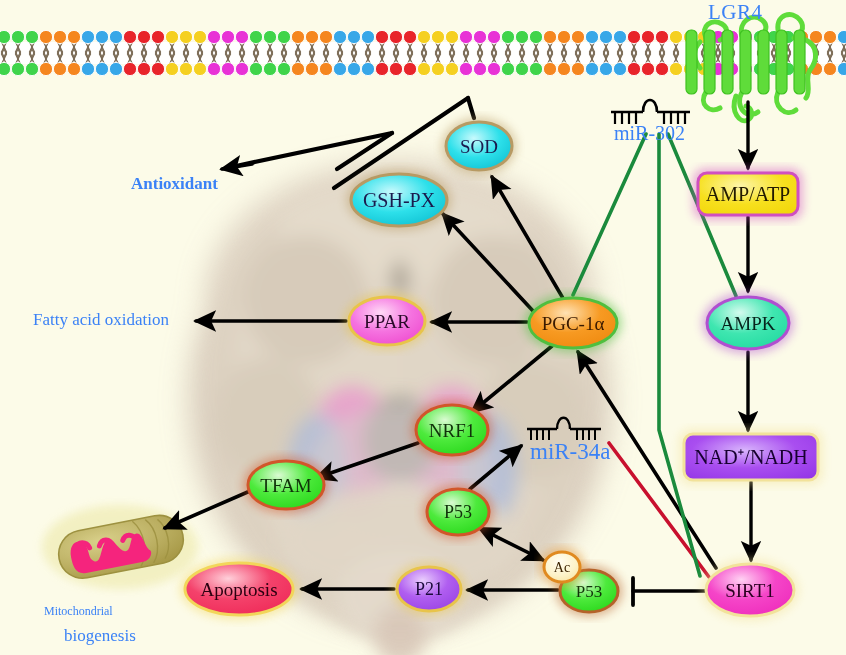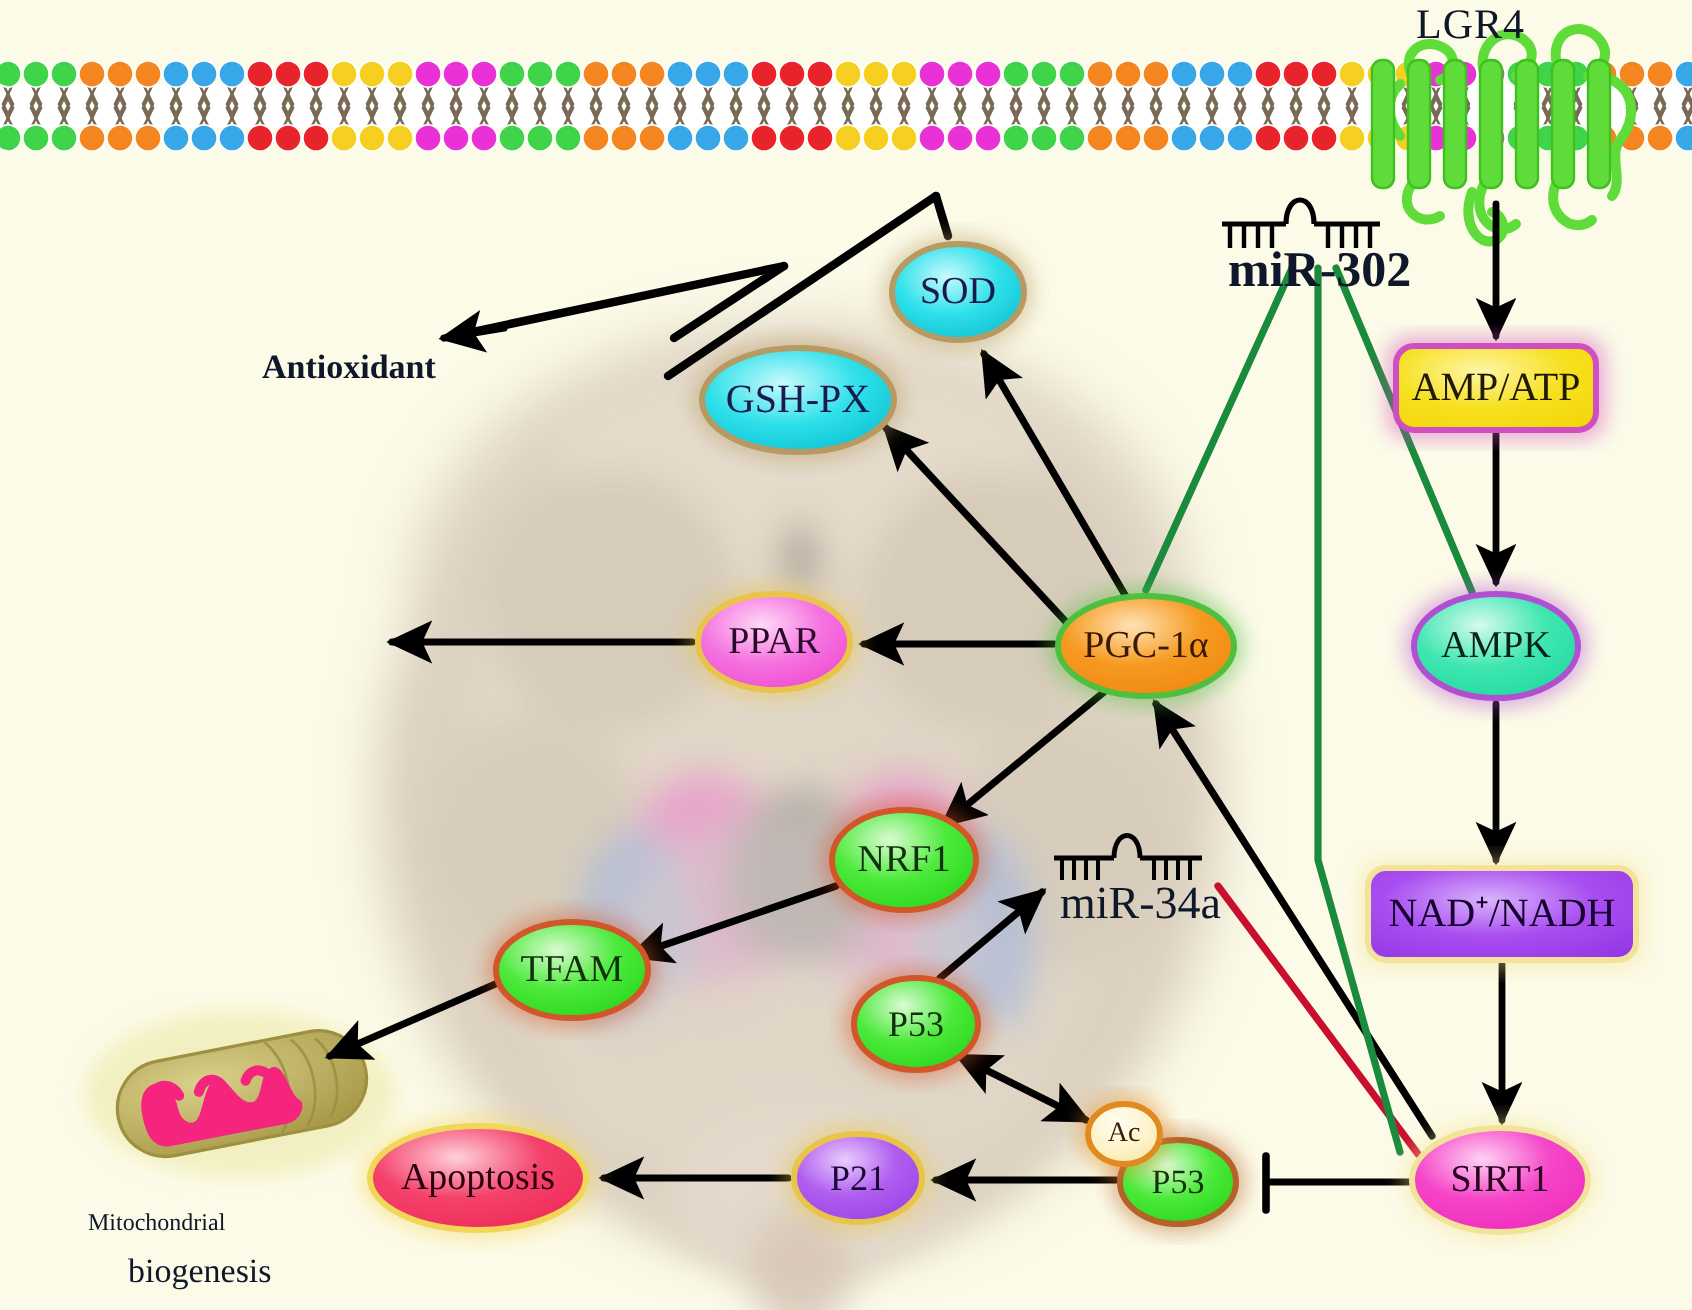--- a/index.html
+++ b/index.html
@@ -3,21 +3,21 @@
 <meta charset="utf-8">
 <style>
   html,body{margin:0;padding:0;}
   body{
     width:846px;height:655px;overflow:hidden;
     background:#fcfbe8;
     font-family:"Liberation Serif", serif;
   }
   #stage{position:relative;width:846px;height:655px;overflow:hidden;background:#fcfbe8;}
   #stage svg{position:absolute;left:0;top:0;}
-  .lbl{position:absolute;color:#0f172a;font-family:"Liberation Serif",serif;white-space:nowrap;}
+  .lbl{position:absolute;color:#3b82f6;font-family:"Liberation Serif",serif;white-space:nowrap;}
 </style>
 </head>
 <body>
 
 <div id="stage">
 
 <svg width="846" height="655" viewBox="0 0 846 655">
   <defs>
     <marker id="arrow" markerWidth="7" markerHeight="7" refX="5.6" refY="3" orient="auto">
       <path d="M0,0 L6.4,3 L0,6 L1.4,3 Z" fill="#000"></path>
@@ -558,24 +558,25 @@
         <g>
           <ellipse cx="750" cy="590" rx="49" ry="31" fill="#f2e29a" opacity="0.45" filter="url(#soft)"></ellipse>
           <ellipse cx="750" cy="590" rx="44" ry="26" fill="url(#gSirt)" stroke="#f2e29a" stroke-width="3"></ellipse>
           <text x="750" y="590" fill="#2a0020" text-anchor="middle" dominant-baseline="central" font-family="&quot;Liberation Serif&quot;, serif" font-size="19">SIRT1</text>
         </g>
       </g>
 </svg>
 
 <div class="lbl" style="left:708px;top:0px;font-size:21px;letter-spacing:.5px;">LGR4</div>
 
-<div class="lbl" style="left:614px;top:122px;font-size:25px;font-weight:bold;">miR-302</div>
+<div class="lbl" style="left:614px;top:122px;font-size:20px;">miR-302</div>
 
 <div class="lbl" style="left:530px;top:439px;font-size:23px;">miR-34a</div>
 
 <div class="lbl" style="left:131px;top:174px;font-size:17px;font-weight:bold;">Antioxidant</div>
 
+<div class="lbl" style="left:33px;top:310px;font-size:17px;">Fatty acid oxidation</div>
 
 <div class="lbl" style="left:44px;top:604px;font-size:12px;">Mitochondrial</div>
 
 <div class="lbl" style="left:64px;top:626px;font-size:17px;">biogenesis</div>
 
 </div>
 
 </body></html>

